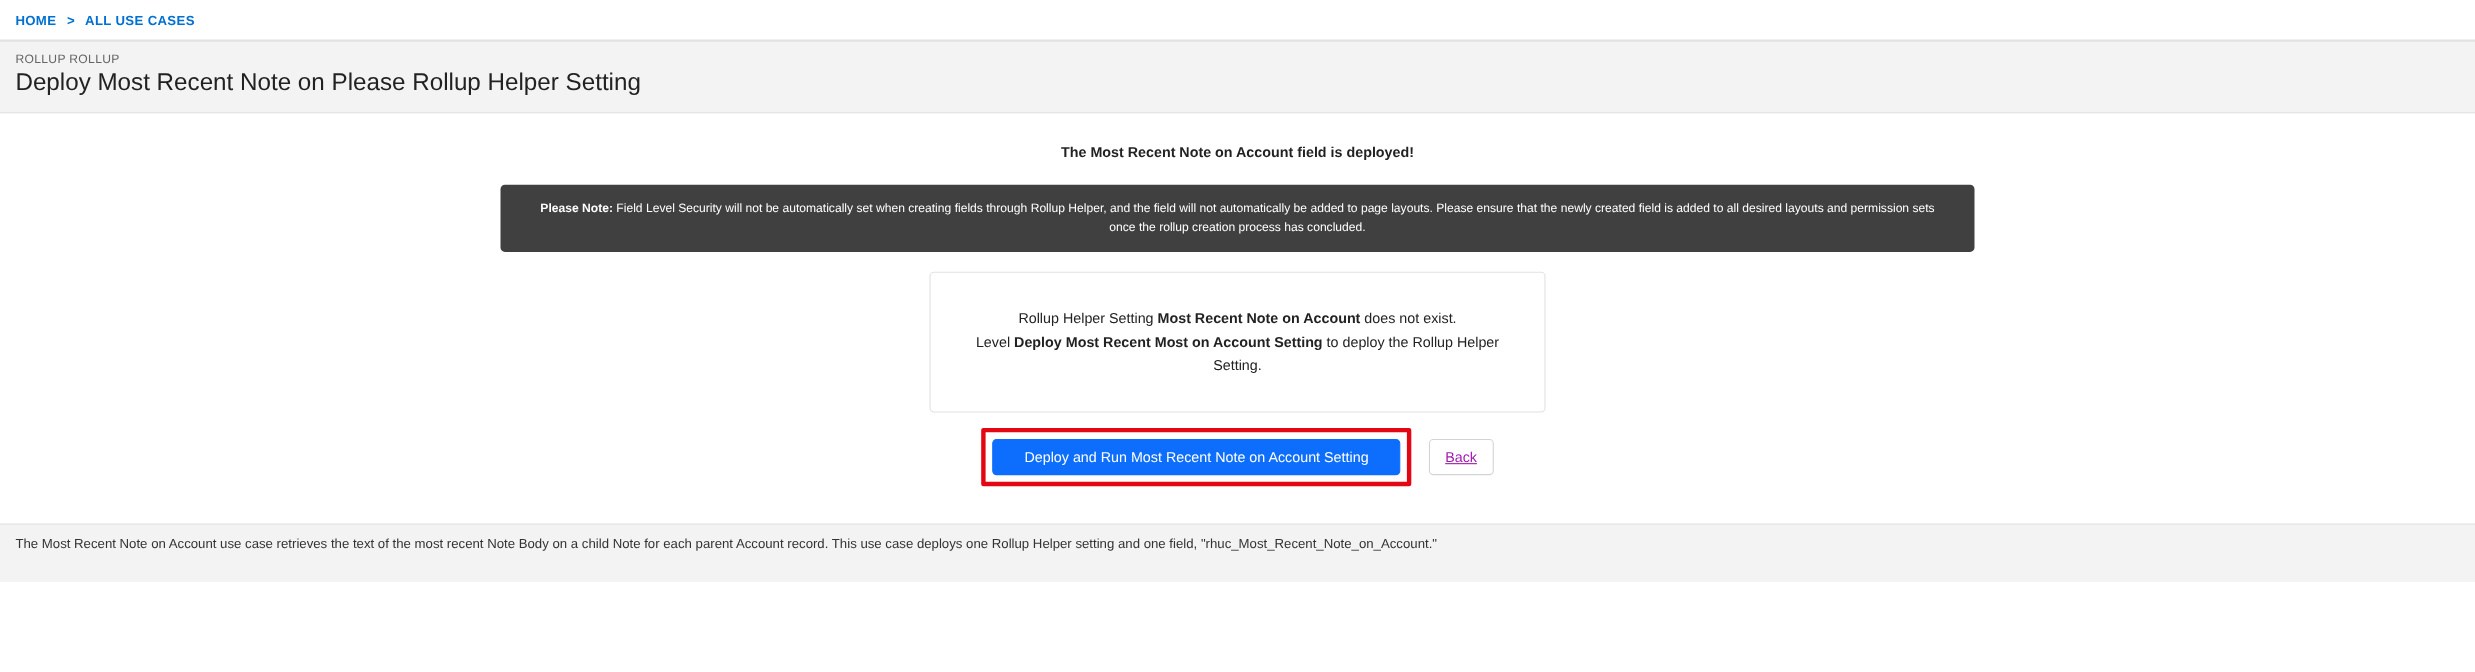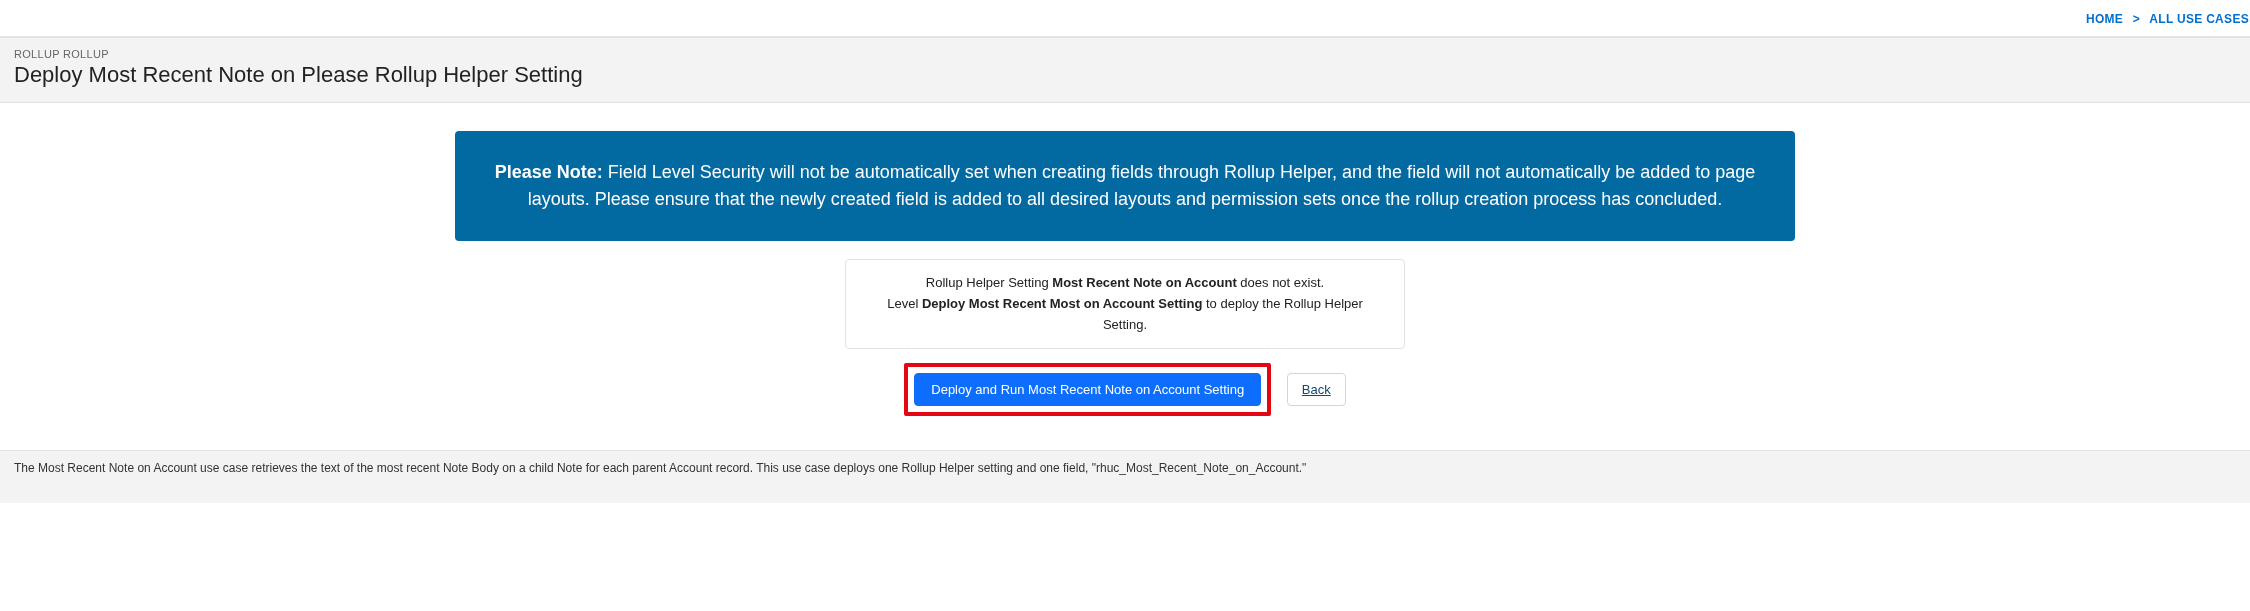--- a/index.html
+++ b/index.html
@@ -1,38 +1,38 @@
 <!DOCTYPE html>
 <html><head>
 <meta charset="utf-8">
 <style>
 * { box-sizing: border-box; margin: 0; padding: 0; }
 body { font-family: "Segoe UI", Arial, sans-serif; font-size: 13px; color: #222; background: #fff; }
 
-.breadcrumb { padding: 12px 1px 10px; font-size: 12px; font-weight: 600; letter-spacing: .3px; text-align: right; }
+.breadcrumb { padding: 12px 14px 10px; font-size: 12px; font-weight: 600; letter-spacing: .3px; }
 .breadcrumb a { color: #0070d2; text-decoration: none; text-transform: uppercase; }
 .breadcrumb .sep { color: #0070d2; margin: 0 6px; }
 
 .page-header-section { background: #f3f3f3; border-top: 2px solid #e2e2e2; border-bottom: 1px solid #e2e2e2; padding: 10px 14px 14px; }
 .page-eyebrow { font-size: 11px; color: #666; letter-spacing: .3px; margin-bottom: 2px; }
 .page-title { font-size: 22px; font-weight: 400; color: #222; }
 
 .content { padding: 28px 14px 12px; }
 
 .status-line { text-align: center; font-weight: 700; font-size: 13px; margin-bottom: 22px; }
 
-.note-banner { background: #0369a1; color: #fff; border-radius: 4px; padding: 28px 36px; text-align: center; font-size: 18px; line-height: 1.5; max-width: 1340px; margin: 0 auto 18px; }
+.note-banner { background: #404040; color: #fff; border-radius: 4px; padding: 14px 36px; text-align: center; font-size: 11px; line-height: 1.5; max-width: 1340px; margin: 0 auto 18px; }
 .note-banner .lead { font-weight: 700; }
 
-.deploy-card { border: 1px solid #e2e2e2; border-radius: 4px; padding: 13px 24px; max-width: 560px; margin: 0 auto 14px; text-align: center; font-size: 13px; line-height: 1.6; background:#fff; }
+.deploy-card { border: 1px solid #e2e2e2; border-radius: 4px; padding: 32px 24px; max-width: 560px; margin: 0 auto 14px; text-align: center; font-size: 13px; line-height: 1.6; background:#fff; }
 .deploy-card .bold { font-weight: 700; }
 
 .action-row { text-align: center; margin-top: 4px; }
-.btn-primary { display: inline-block; background: #0d6efd; color: #fff; border: 1px solid #0d6efd; border-radius: 4px; padding: 8px 16px; font-size: 13px; font-weight: 400; cursor: pointer; }
-.btn-secondary { display: inline-block; background: #fff; color: #0c4a6e; border: 1px solid #d4d4d4; border-radius: 4px; padding: 8px 14px; font-size: 13px; cursor: pointer; margin-left: 12px; text-decoration: underline; }
+.btn-primary { display: inline-block; background: #0d6efd; color: #fff; border: 1px solid #0d6efd; border-radius: 4px; padding: 8px 28px; font-size: 13px; font-weight: 400; cursor: pointer; }
+.btn-secondary { display: inline-block; background: #fff; color: #a21caf; border: 1px solid #d4d4d4; border-radius: 4px; padding: 8px 14px; font-size: 13px; cursor: pointer; margin-left: 12px; text-decoration: underline; }
 .highlight-box { display: inline-block; border: 4px solid #e30613; padding: 6px 6px; border-radius: 2px; }
 
 .description-section { background: #f3f3f3; border-top: 1px solid #e2e2e2; padding: 10px 14px 28px; margin-top: 22px; }
 .desc-heading { font-size: 15px; font-weight: 700; margin-bottom: 2px; }
 .desc-body { font-size: 12px; color: #333; }
 </style>
 </head>
 <body>
 
 <nav class="breadcrumb">
@@ -41,20 +41,21 @@
   <a href="#">ALL USE CASES</a>
 </nav>
 
 <div class="page-header-section">
   <div class="page-eyebrow">ROLLUP ROLLUP</div>
   <h1 class="page-title">Deploy Most Recent Note on Please Rollup Helper Setting</h1>
 </div>
 
 <div class="content">
 
+  <div class="status-line">The Most Recent Note on Account field is deployed!</div>
 
   <div class="note-banner">
     <span class="lead">Please Note:</span><span> Field Level Security will not be automatically set when creating fields through Rollup Helper, and the field will not automatically be added to page layouts. Please ensure that the newly created field is added to all desired layouts and permission sets once the rollup creation process has concluded.</span>
   </div>
 
   <div class="deploy-card">
     <div>
       <span>Rollup Helper Setting </span><span class="bold">Most Recent Note on Account</span><span> does not exist.</span>
     </div>
     <div>

